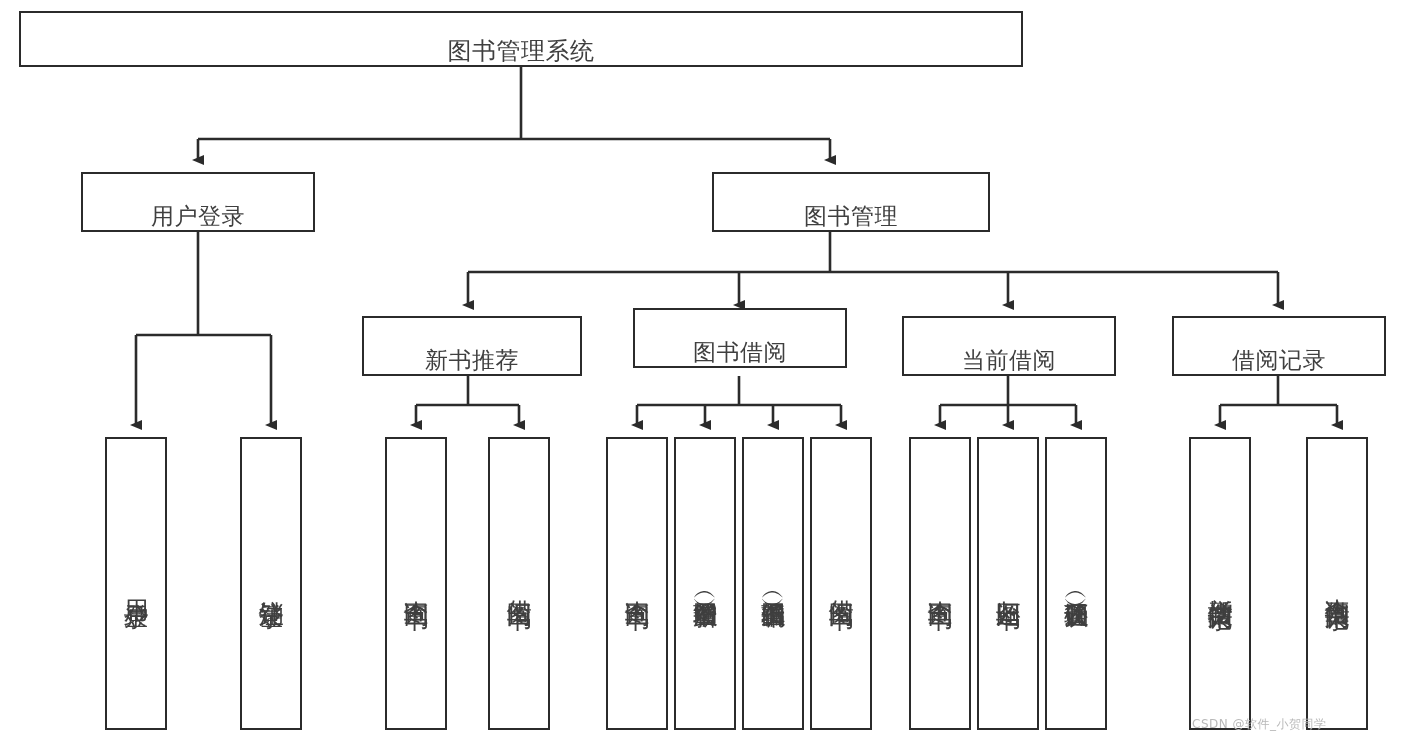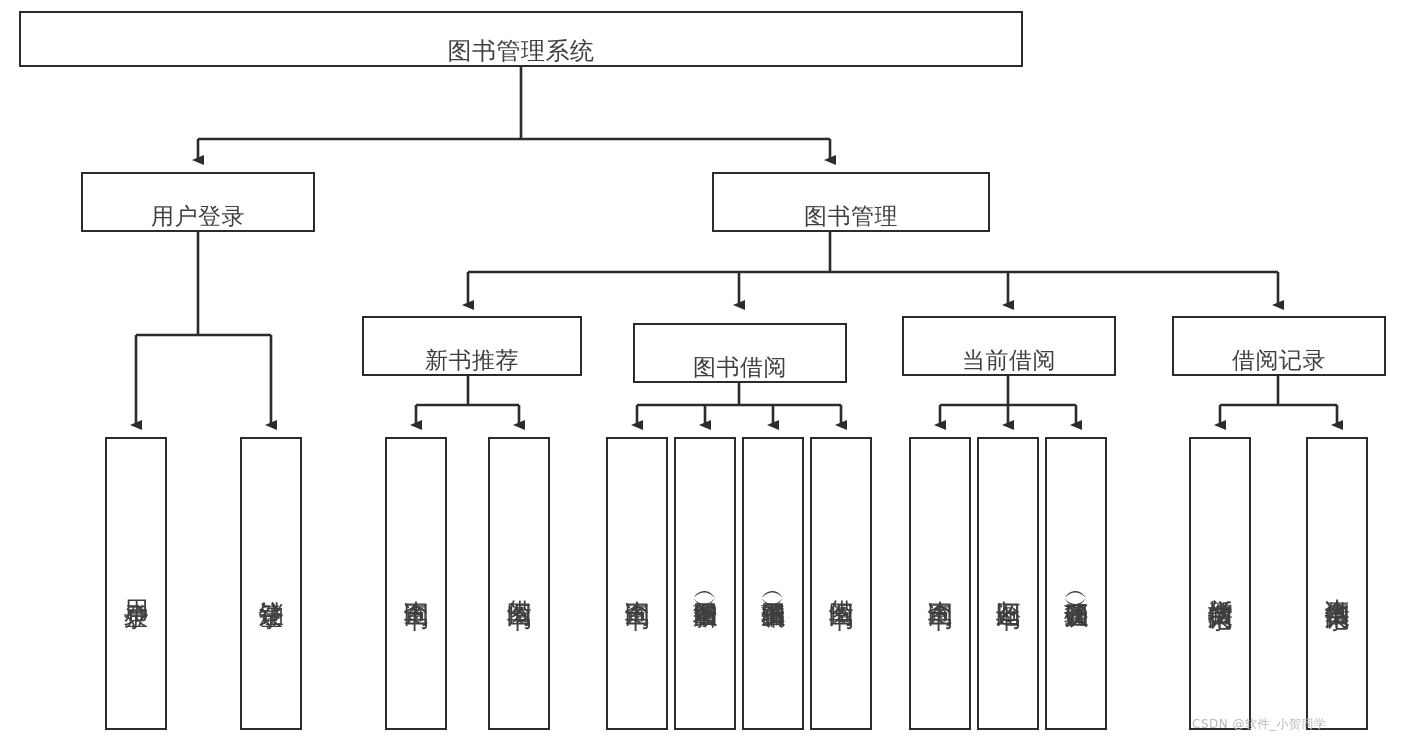--- a/index.html
+++ b/index.html
@@ -137,21 +137,21 @@
   <div class="node horiz" style="left:81px; top:172px; width:234px; height:60px;">
     <span class="label">用户登录</span>
   </div>
   <div class="node horiz" style="left:712px; top:172px; width:278px; height:60px;">
     <span class="label">图书管理</span>
   </div>
 
   <div class="node horiz" style="left:362px; top:316px; width:220px; height:60px;">
     <span class="label">新书推荐</span>
   </div>
-  <div class="node horiz" style="left:633px; top:323px; width:214px; height:60px;">
+  <div class="node horiz" style="left:633px; top:308px; width:214px; height:60px;">
     <span class="label">图书借阅</span>
   </div>
   <div class="node horiz" style="left:1172px; top:316px; width:214px; height:60px;">
     <span class="label">借阅记录</span>
   </div>
   <div class="node horiz" style="left:902px; top:316px; width:214px; height:60px;">
     <span class="label">当前借阅</span>
   </div>
 
   <div class="node vert" style="left:105px; top:437px; width:62px; height:293px;">

